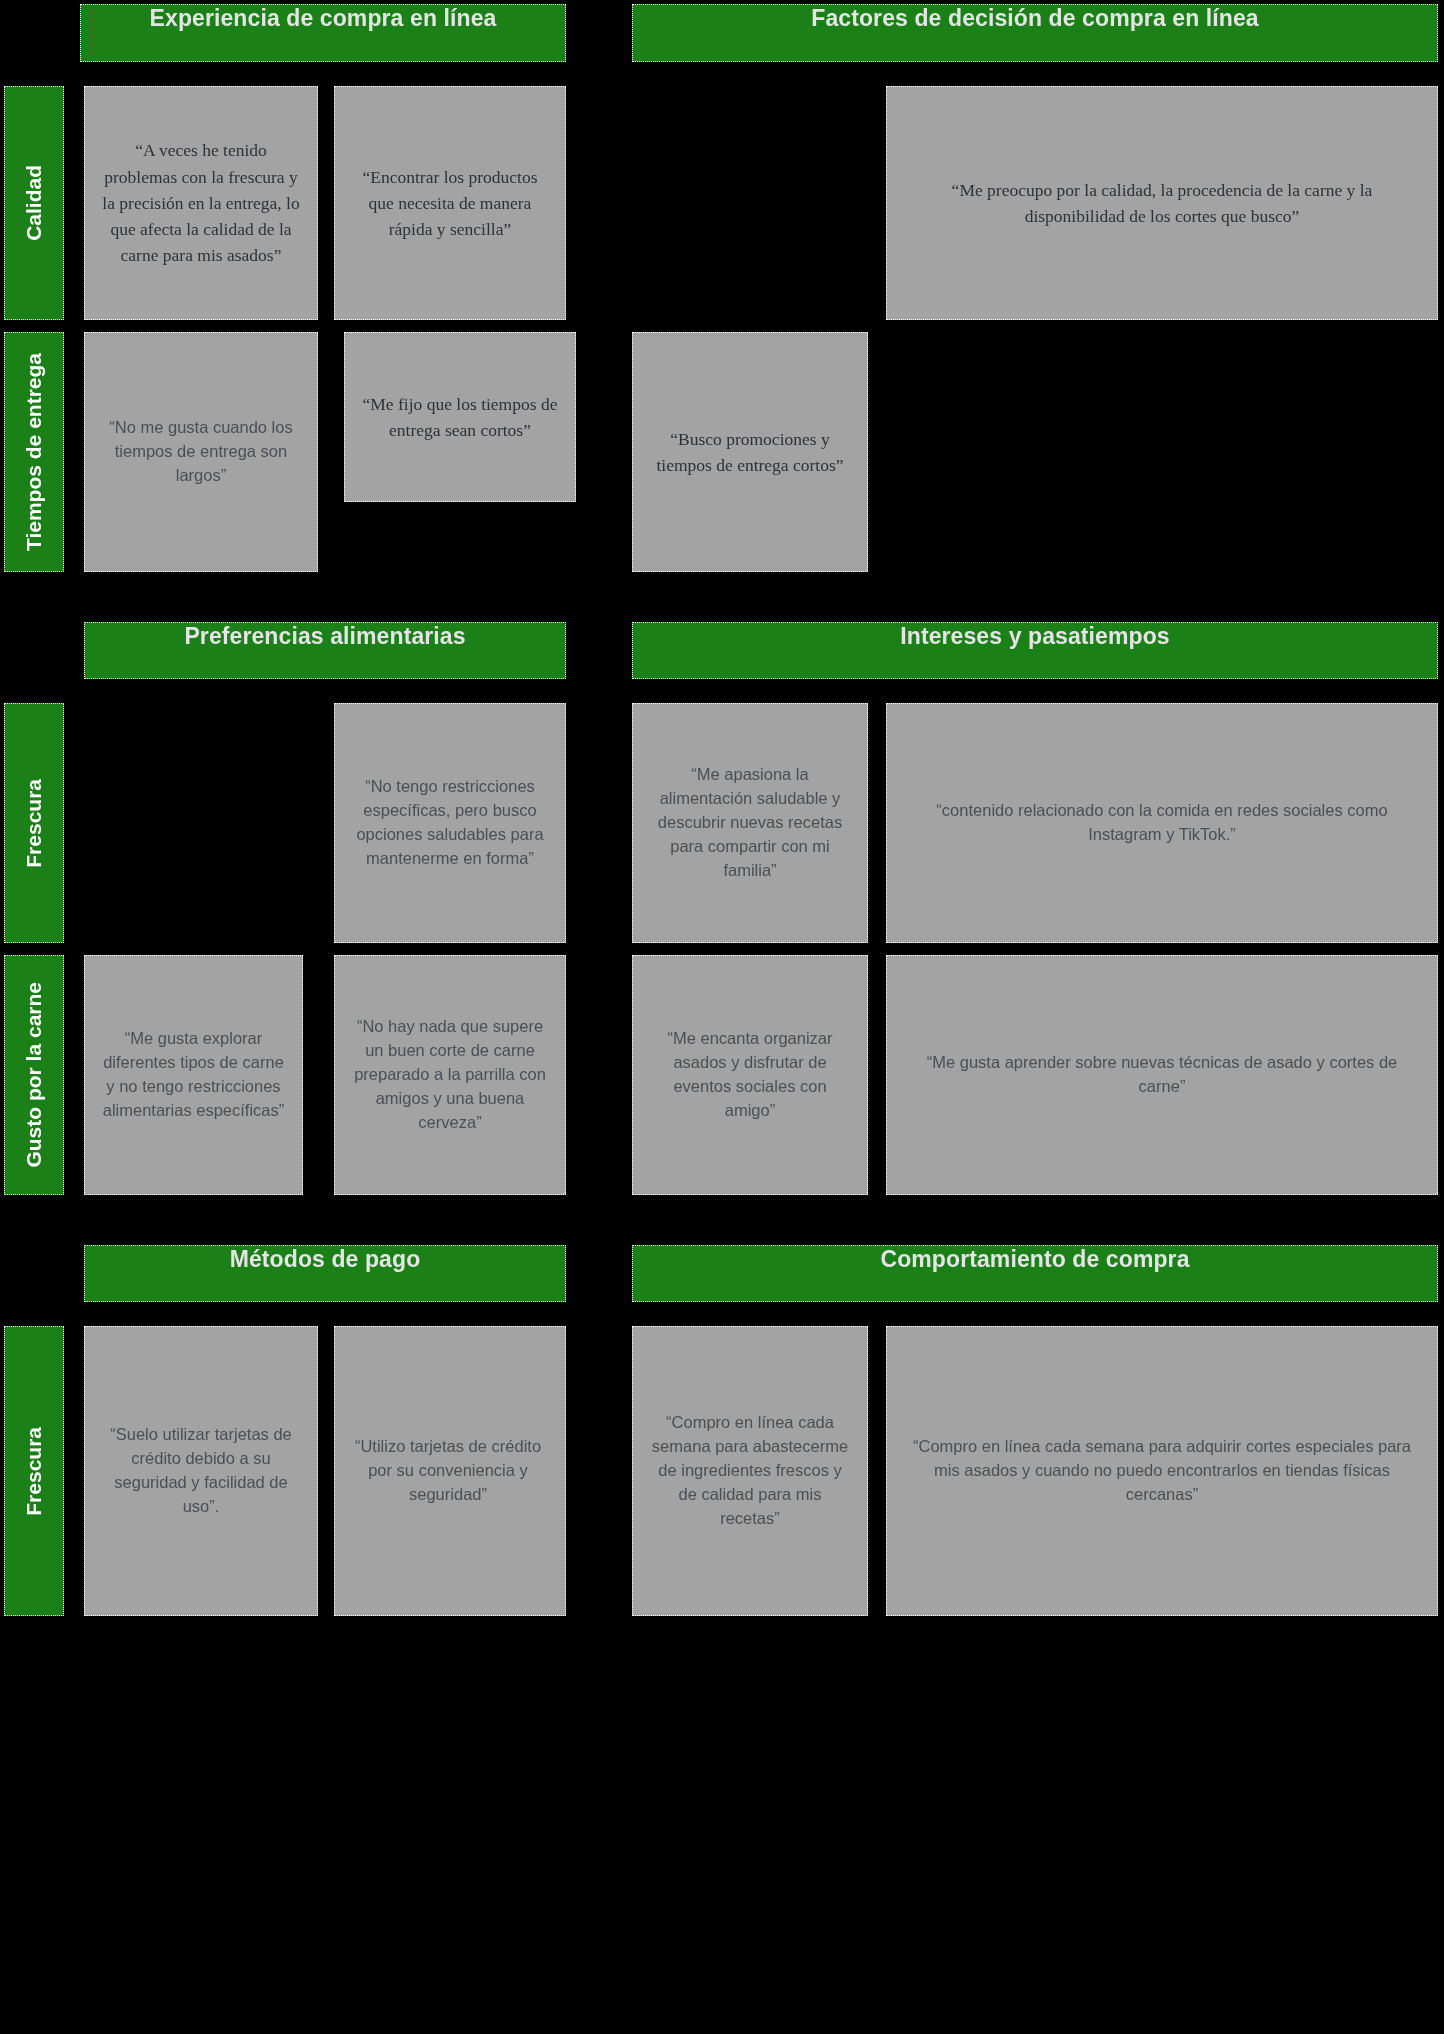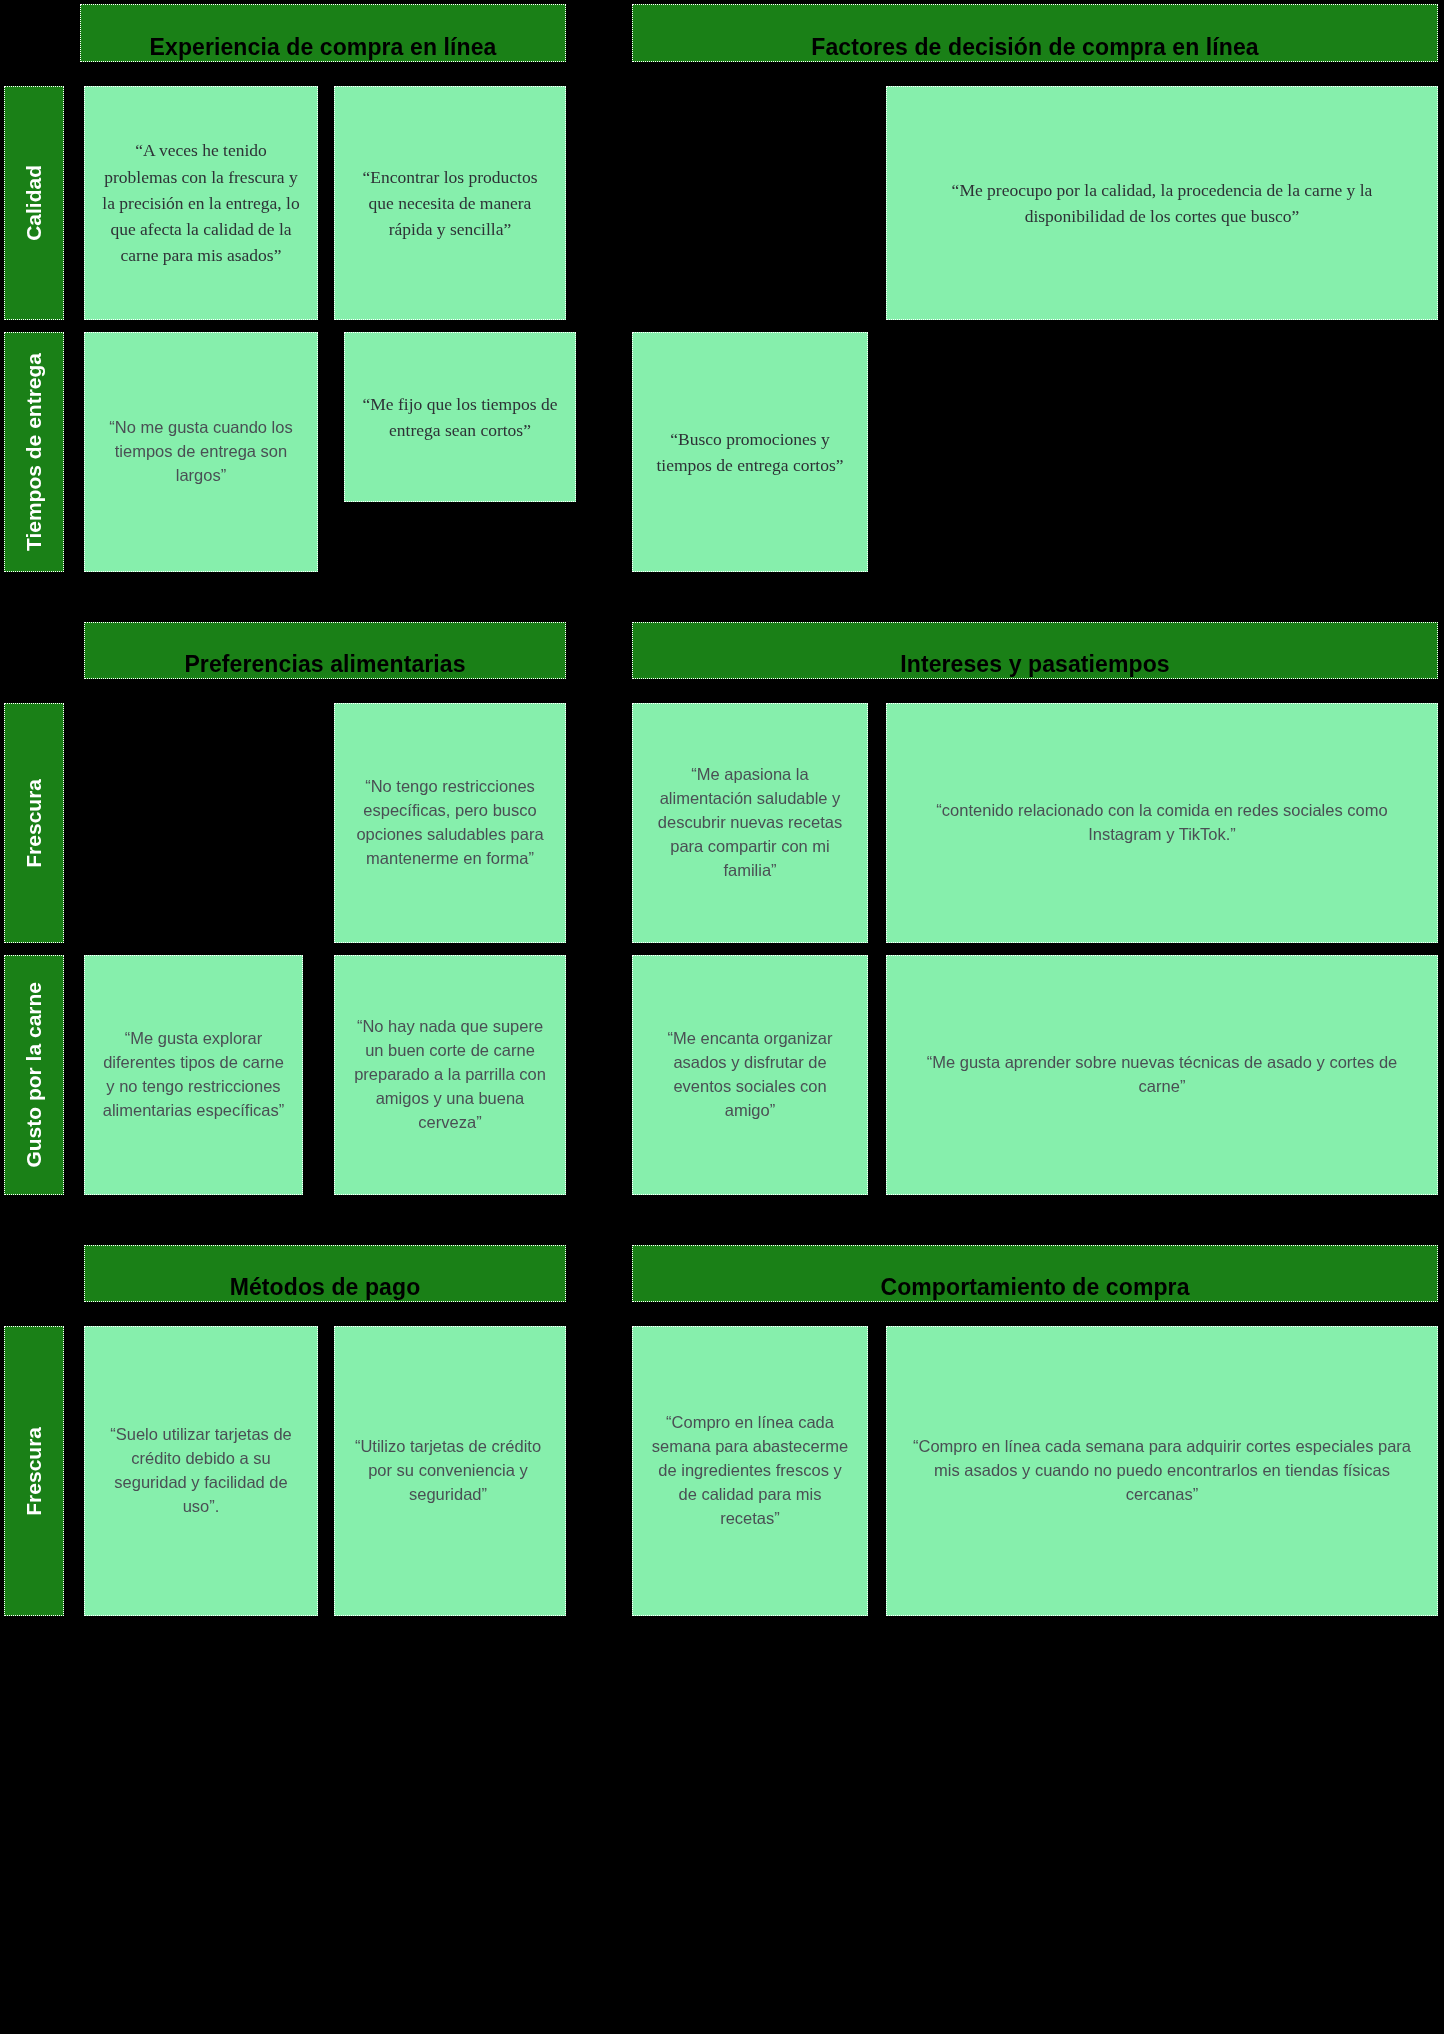--- a/index.html
+++ b/index.html
@@ -16,23 +16,23 @@
     width: 1444px;
     height: 2034px;
     background: #000000;
   }
 
   .header-bar {
     position: absolute;
     background: #1A8017;
     border: 1px dotted #ffffff;
     display: flex;
-    align-items: flex-end;
+    align-items: flex-start;
     justify-content: center;
-    color: #000000;
+    color: #e5e5e5;
     font-weight: bold;
     font-size: 23px;
     letter-spacing: 0.1px;
     text-align: center;
     padding: 0 10px;
   }
 
   .row-label {
     position: absolute;
     background: #1A8017;
@@ -47,21 +47,21 @@
   }
   .row-label span {
     display: block;
     writing-mode: vertical-rl;
     transform: rotate(180deg);
     white-space: nowrap;
   }
 
   .cell {
     position: absolute;
-    background: #86efac;
+    background: #a3a3a3;
     border: 1px dotted #ffffff;
     display: flex;
     align-items: center;
     justify-content: center;
     padding: 12px 16px;
   }
   .cell span {
     display: block;
     width: 100%;
     text-align: center;

